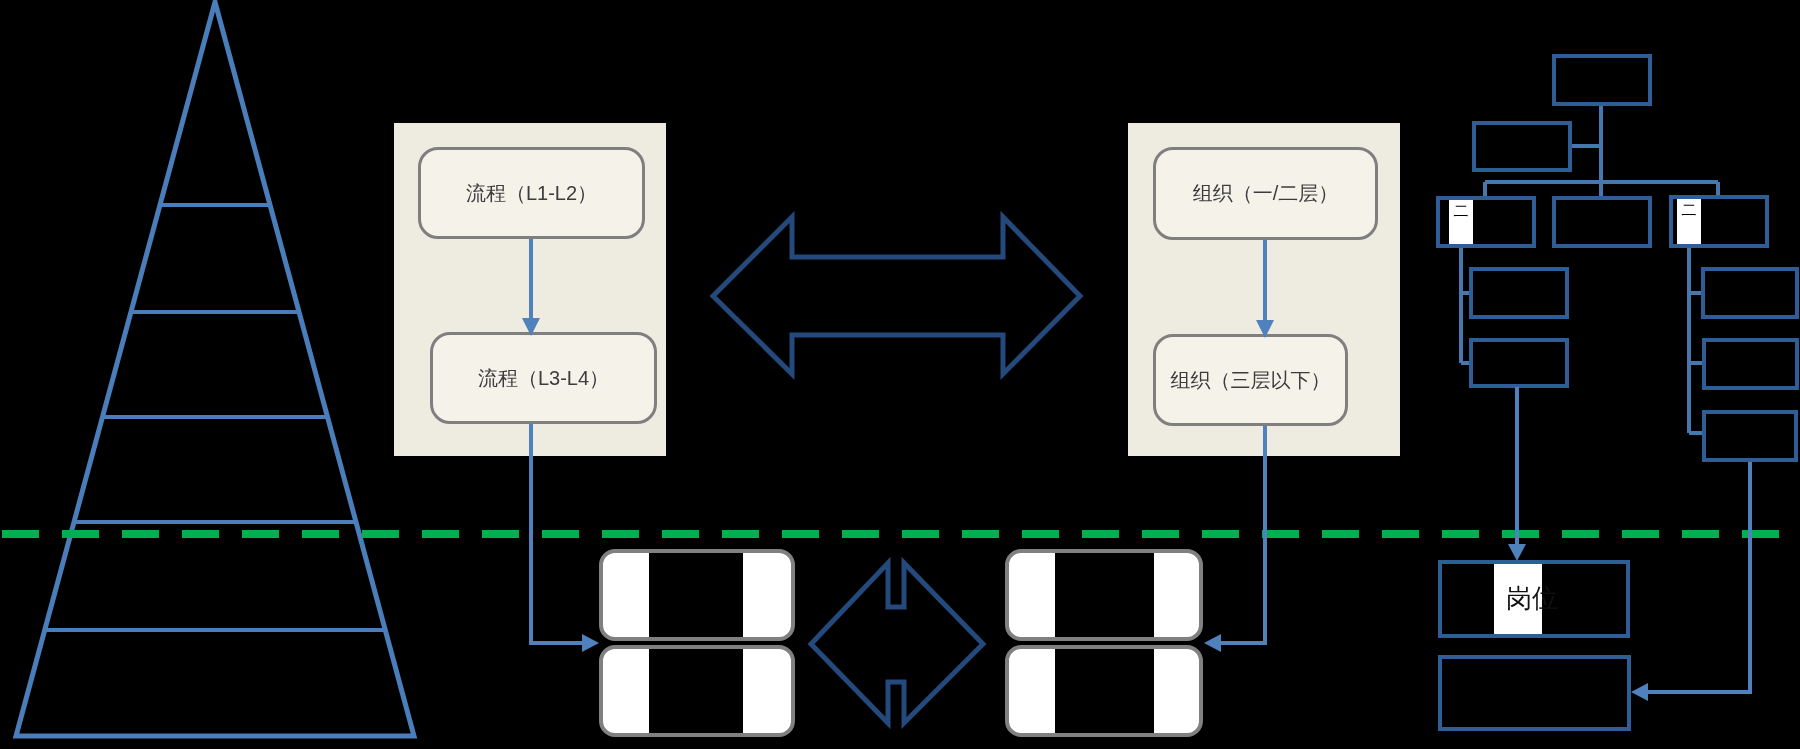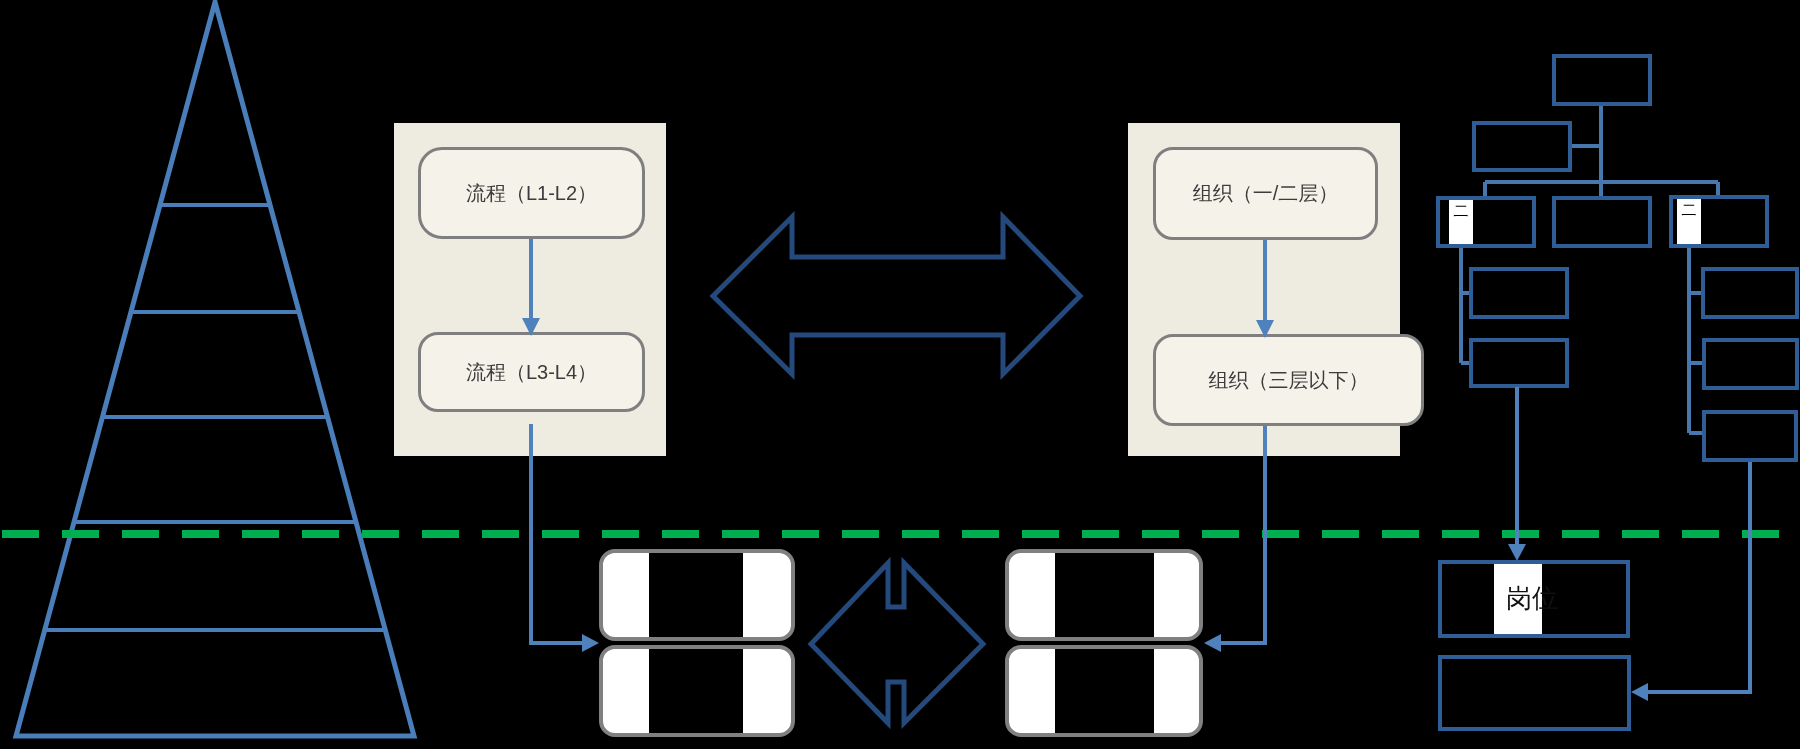--- a/index.html
+++ b/index.html
@@ -12,24 +12,24 @@
   .panel{position:absolute;background:#EEECE1;}
   .panel-process{left:394px;top:123px;width:272px;height:333px;}
   .panel-org{left:1128px;top:123px;width:272px;height:333px;}
   
   .node{
     position:absolute;box-sizing:border-box;background:#F4F2E9;
     border:3px solid #7F7F7F;border-radius:20px;
     display:flex;align-items:center;justify-content:center;
     font-size:20px;color:#3C3C3C;letter-spacing:0;
   }
-  .node-p1{left:418px;top:147px;width:227px;height:92px;border-radius:24px;}
-  .node-p2{left:418px;top:332px;width:227px;height:80px;}
+  .node-p1{left:418px;top:147px;width:227px;height:92px;}
+  .node-p2{left:430px;top:332px;width:227px;height:92px;}
   .node-o1{left:1153px;top:147px;width:225px;height:93px;}
-  .node-o2{left:1153px;top:334px;width:271px;height:92px;}
+  .node-o2{left:1153px;top:334px;width:195px;height:92px;}
   
   .stripebox{
     position:absolute;box-sizing:border-box;border:4px solid #808080;border-radius:16px;
   }
   .stripebox.left{background:linear-gradient(90deg,#fff 0px,#fff 46px,#000 46px,#000 140px,#fff 140px,#fff 188px);}
   .stripebox.right{background:linear-gradient(90deg,#fff 0px,#fff 46px,#000 46px,#000 145px,#fff 145px,#fff 190px);}
   .sb-l-up{left:599px;top:549px;width:196px;height:92px;}
   .sb-l-dn{left:599px;top:645px;width:196px;height:92px;}
   .sb-r-up{left:1005px;top:549px;width:198px;height:92px;}
   .sb-r-dn{left:1005px;top:645px;width:198px;height:92px;}

